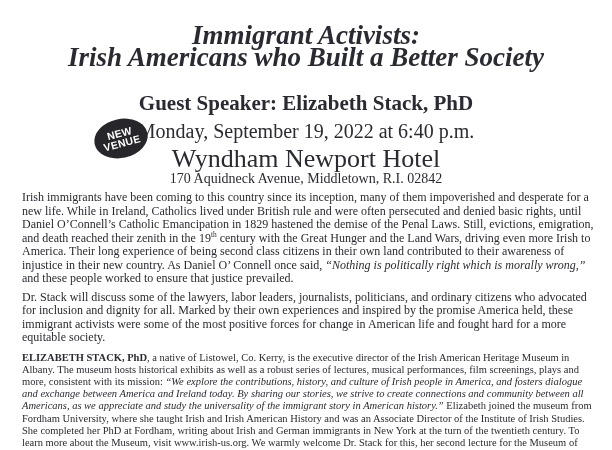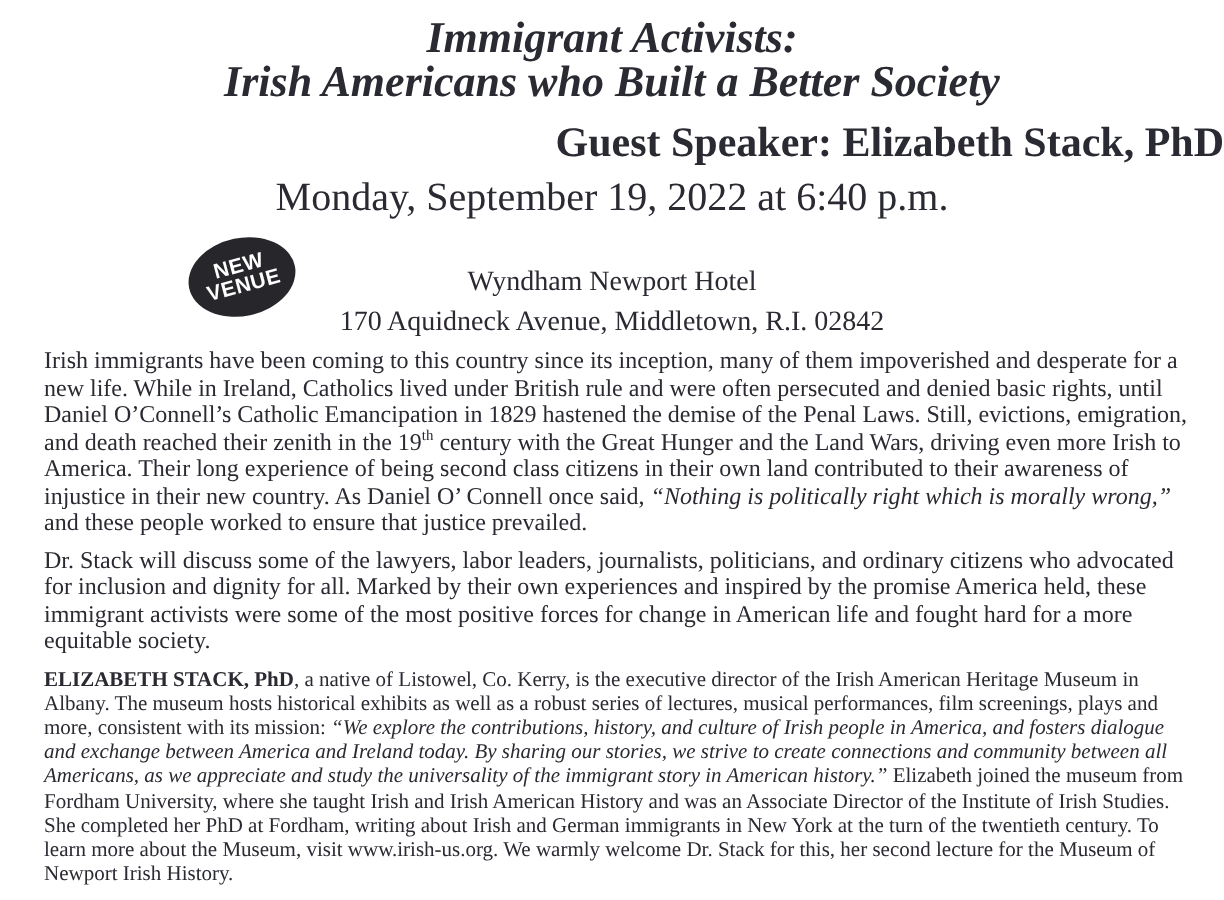--- a/index.html
+++ b/index.html
@@ -7,41 +7,40 @@
     position: relative;
     width: 612px;
     height: 450px;
     background: #ffffff;
     overflow: hidden;
     color: #2a2a32;
     font-family: "Liberation Serif", "DejaVu Serif", serif;
   }
   .header { text-align: center; }
   .title {
-    margin-top: 8px;
-    font-size: 22px;
+    margin-top: 24px;
+    font-size: 27px;
     line-height: 22px;
     font-weight: bold;
     font-style: italic;
   }
   .speaker {
-    margin-top: 8px;
+    margin-top: 24px;
     font-size: 21px;
     line-height: 23px;
     font-weight: bold;
-    text-align: right;
   }
   .datetime {
     margin-top: 4px;
     font-size: 20px;
     line-height: 24px;
   }
   .venue-name {
-    margin-top: 19px;
-    font-size: 14px;
+    margin-top: 4px;
+    font-size: 26px;
     line-height: 24px;
   }
   .venue-address {
     font-size: 14px;
     line-height: 16px;
   }
   .stream {
     margin-top: 2px;
     font-size: 21px;
     line-height: 24px;

